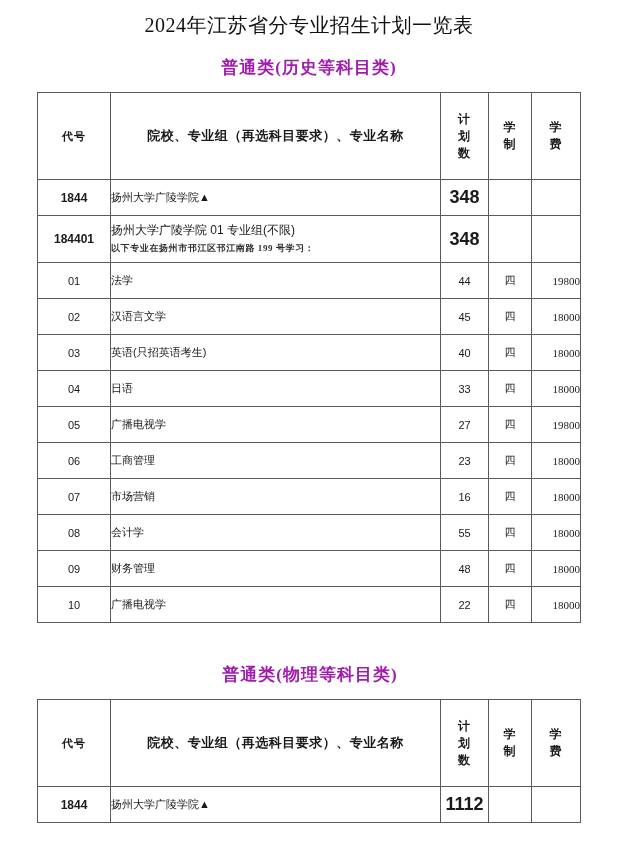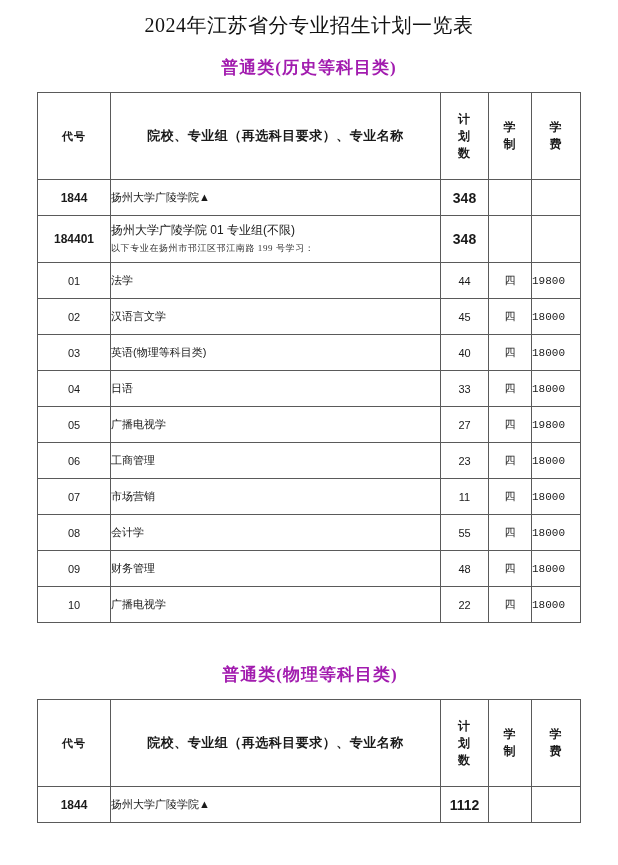--- a/index.html
+++ b/index.html
@@ -111,40 +111,41 @@
     font-weight: normal;
     font-size: 12px;
   }
   td.num {
     text-align: center;
     font-family: "Liberation Sans", "DejaVu Sans", sans-serif;
     font-size: 11px;
   }
   td.num.bold {
     font-weight: bold;
-    font-size: 14px;
+    font-size: 18px;
   }
   td.years {
     text-align: center;
     font-family: "Liberation Sans", "DejaVu Sans", sans-serif;
     font-size: 7px;
     color: #2a2a4a;
   }
   td.fee {
-    text-align: left;
-    font-family: Liberation Mono, monospace;
+    text-align: right;
+    font-family: Liberation Serif, serif;
     font-size: 11px;
   }
   .note {
     display: block;
     font-family: "Liberation Serif", "DejaVu Serif", serif;
     font-size: 9px;
     letter-spacing: 0.6px;
     color: #333;
     margin-top: 3px;
+    font-weight: bold;
   }
 </style>
 </head>
 <body>
 
 <div class="page">
 
   <div class="doc-title">
     <span>2024</span><span>年江苏省分专业招生计划一览表</span>
   </div>
@@ -200,21 +201,21 @@
         </tr>
         <tr class="r-major">
           <td class="code">02</td>
           <td class="name"><span class="mj">汉语言文学</span></td>
           <td class="num">45</td>
           <td class="years">四</td>
           <td class="fee">18000</td>
         </tr>
         <tr class="r-major">
           <td class="code">03</td>
-          <td class="name"><span class="mj">英语(物理等科目类)</span></td>
+          <td class="name"><span class="mj">英语(只招英语考生)</span></td>
           <td class="num">40</td>
           <td class="years">四</td>
           <td class="fee">18000</td>
         </tr>
         <tr class="r-major">
           <td class="code">04</td>
           <td class="name"><span class="mj">日语</span></td>
           <td class="num">33</td>
           <td class="years">四</td>
           <td class="fee">18000</td>
@@ -229,21 +230,21 @@
         <tr class="r-major">
           <td class="code">06</td>
           <td class="name"><span class="mj">工商管理</span></td>
           <td class="num">23</td>
           <td class="years">四</td>
           <td class="fee">18000</td>
         </tr>
         <tr class="r-major">
           <td class="code">07</td>
           <td class="name"><span class="mj">市场营销</span></td>
-          <td class="num">11</td>
+          <td class="num">16</td>
           <td class="years">四</td>
           <td class="fee">18000</td>
         </tr>
         <tr class="r-major">
           <td class="code">08</td>
           <td class="name"><span class="mj">会计学</span></td>
           <td class="num">55</td>
           <td class="years">四</td>
           <td class="fee">18000</td>
         </tr>

